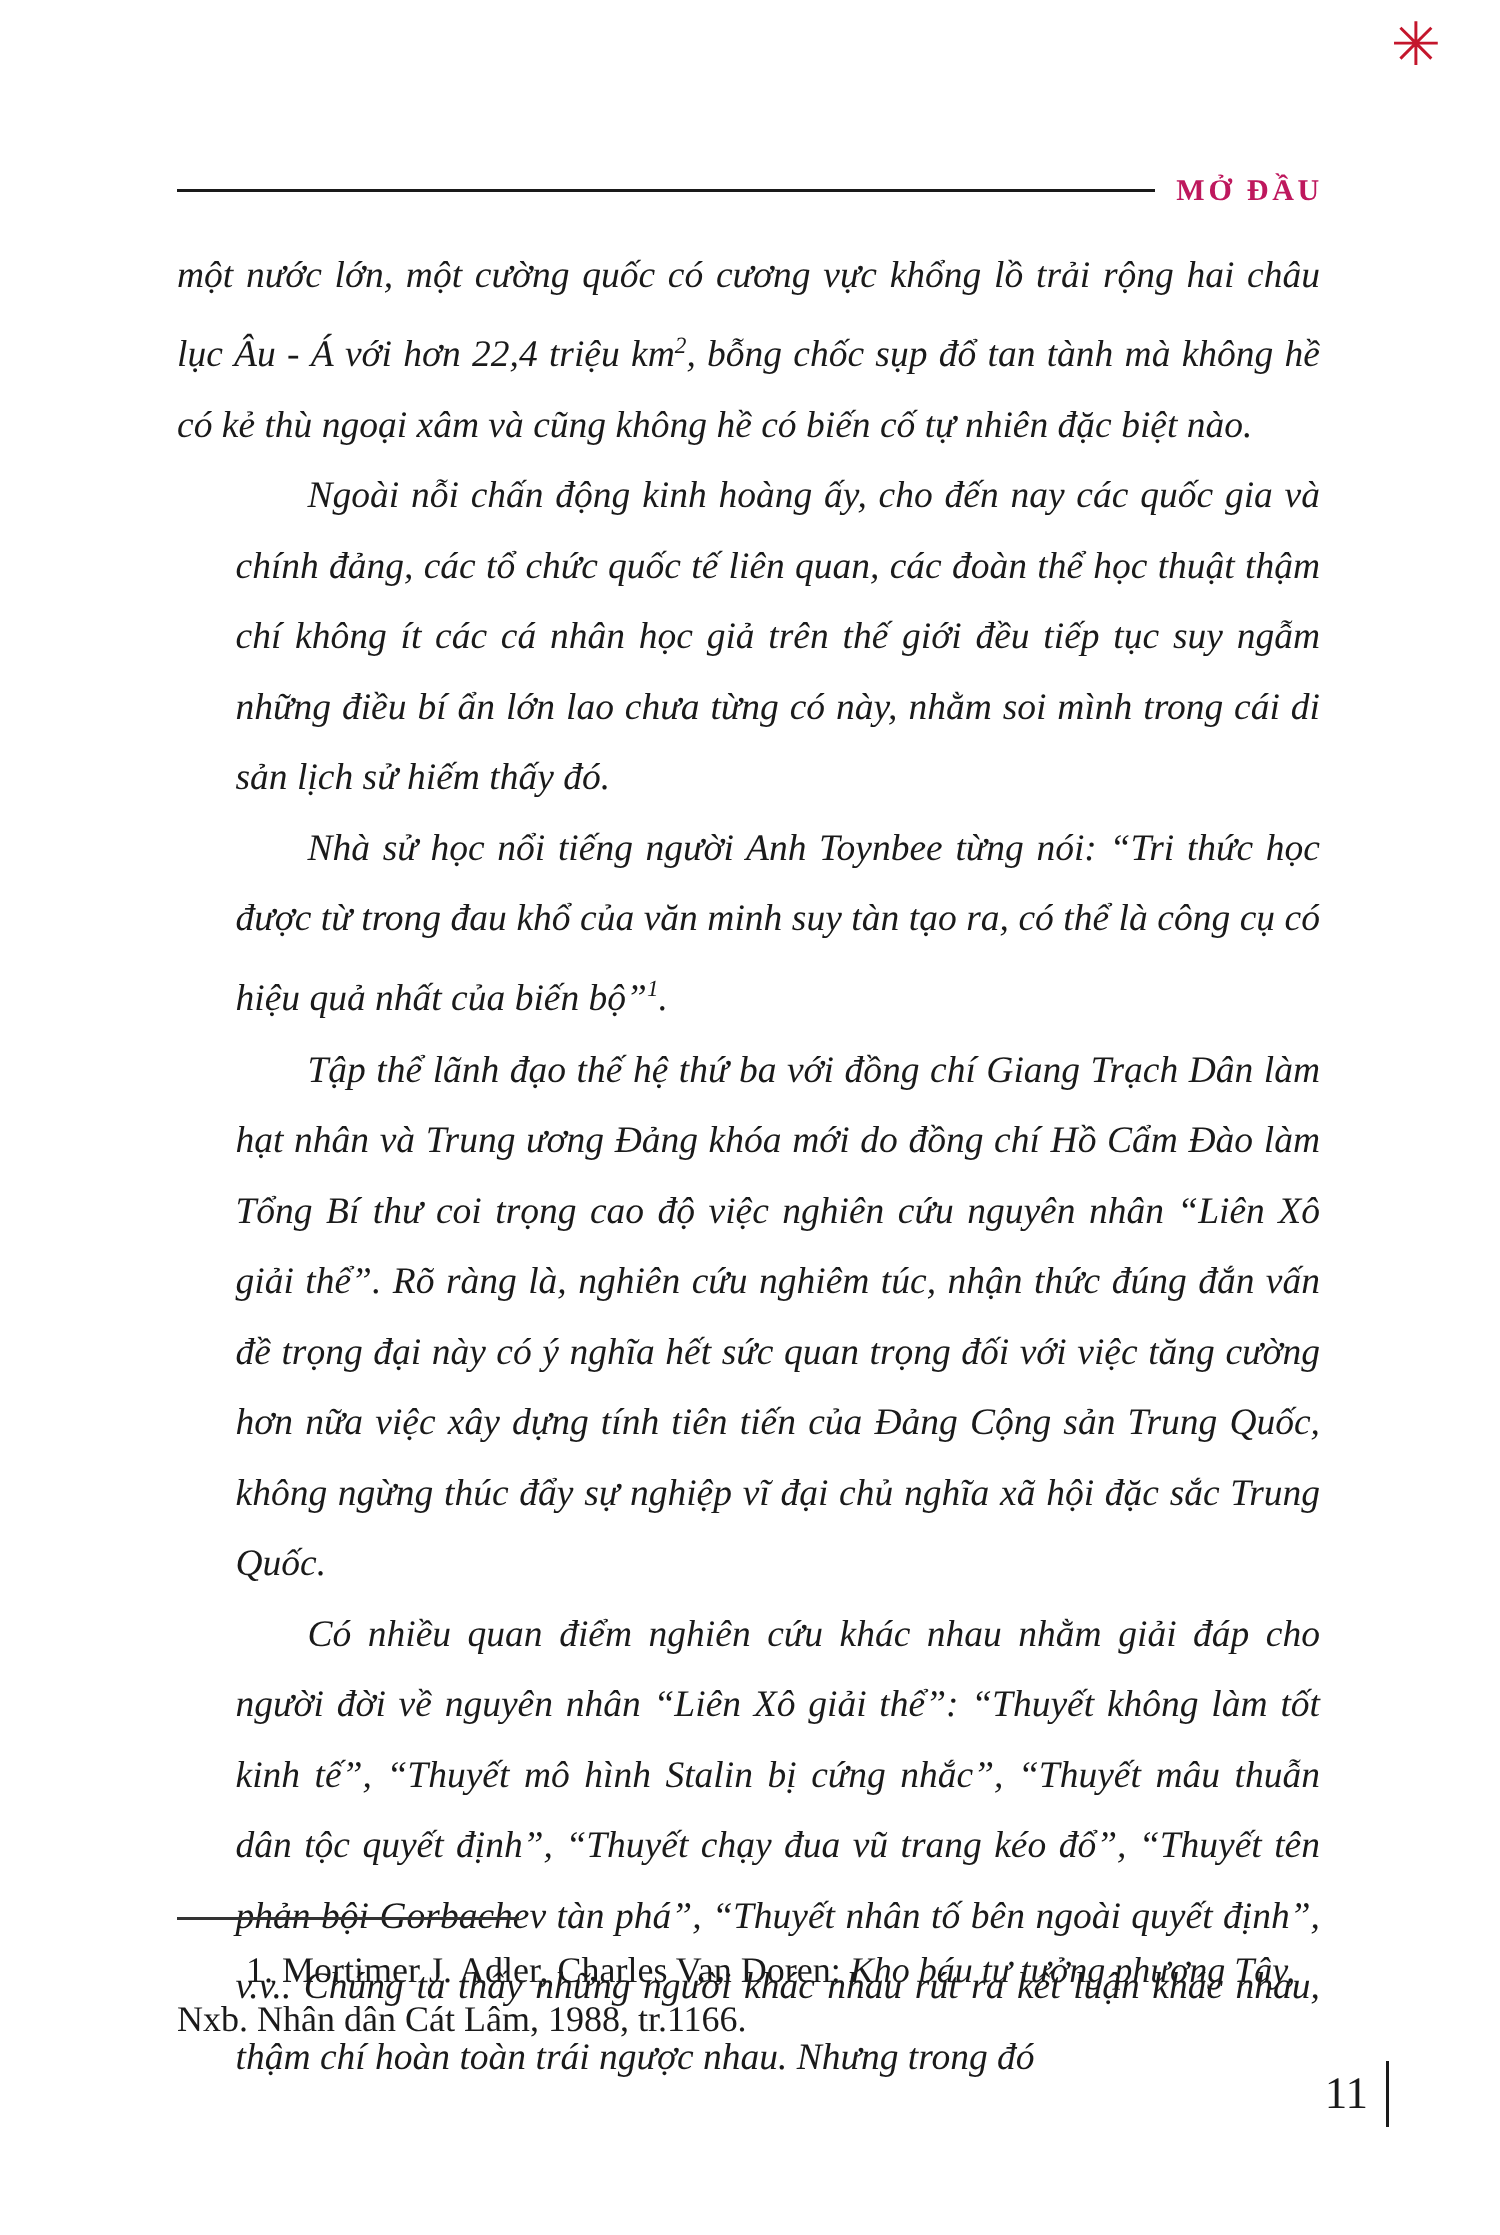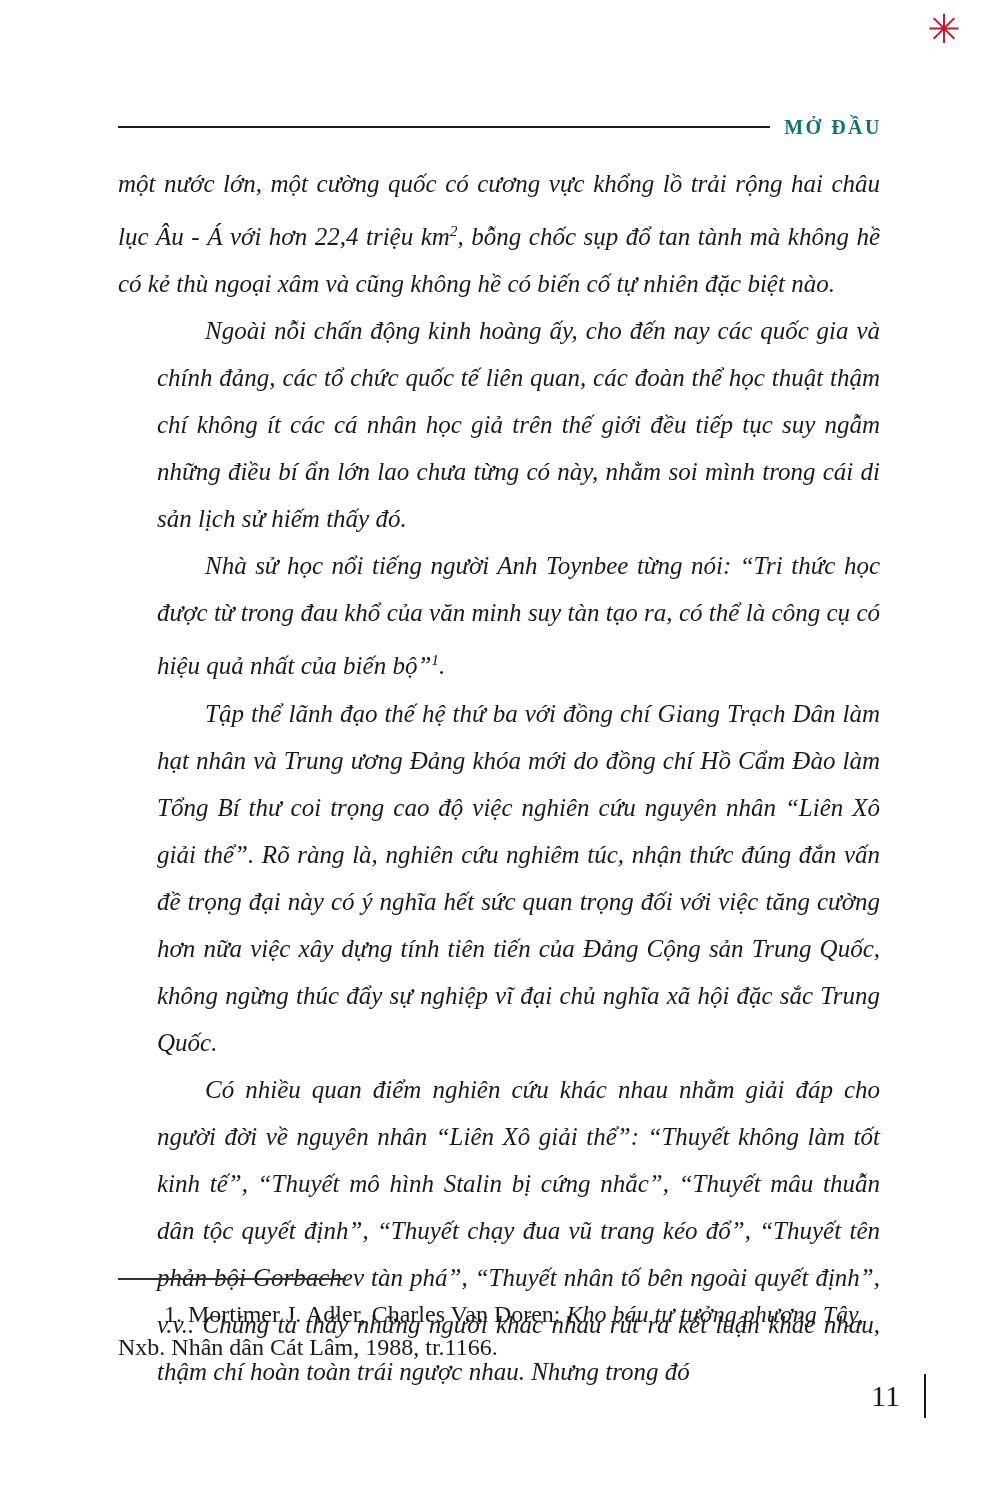--- a/index.html
+++ b/index.html
@@ -45,21 +45,21 @@
   .runhead .rule {
     flex: 1 1 auto;
     height: 2px;
     background: #1a1a1a;
   }
   .runhead .label {
     flex: 0 0 auto;
     font-size: 20px;
     letter-spacing: 2.5px;
     font-weight: 600;
-    color: #0f766e;
+    color: #be185d;
     white-space: nowrap;
   }
 
   
   .body {
     position: absolute;
     top: 160px;
     left: 118px;
     width: 762px;
   }
@@ -109,21 +109,21 @@
     font-style: italic;
   }
 
   
   .folio {
     position: absolute;
     right: 74px;
     bottom: 72px;
     display: flex;
     align-items: center;
-    gap: 24px;
+    gap: 12px;
   }
   .folio .num {
     font-size: 30px;
     color: #1a1a1a;
   }
   .folio .bar {
     width: 2px;
     height: 44px;
     background: #1a1a1a;
   }

